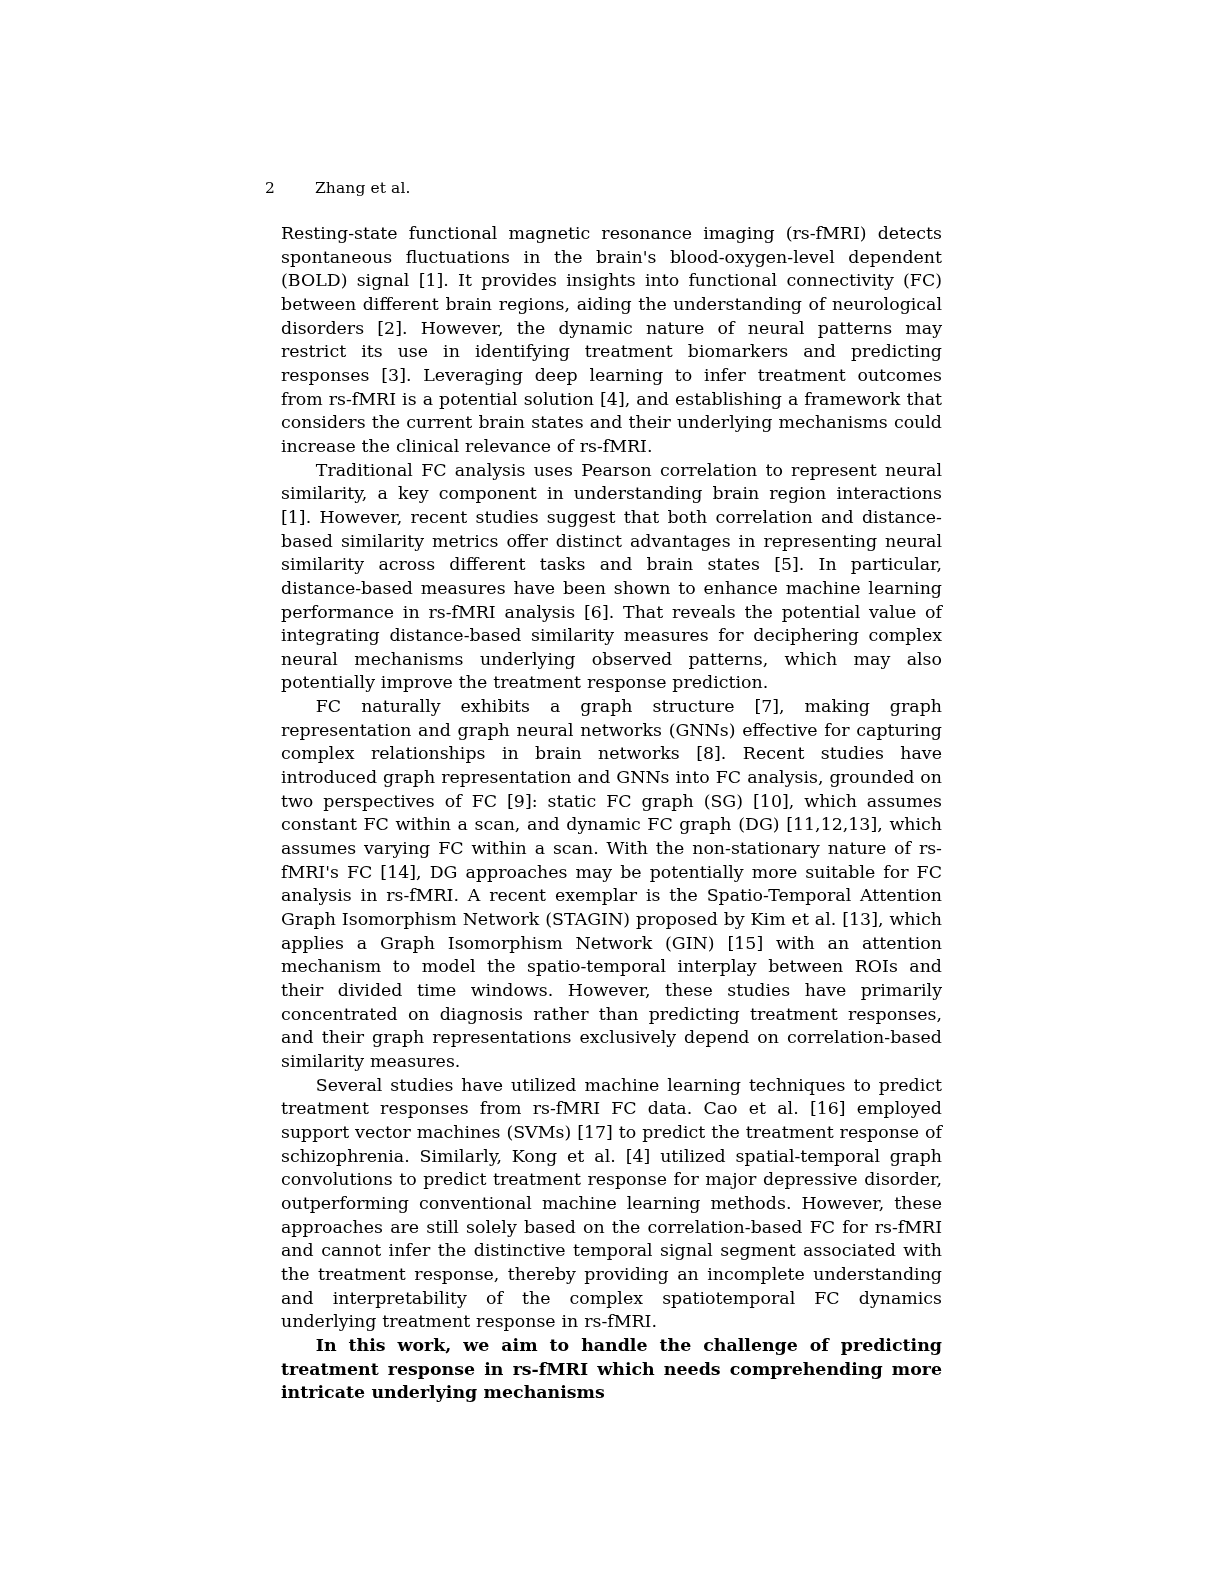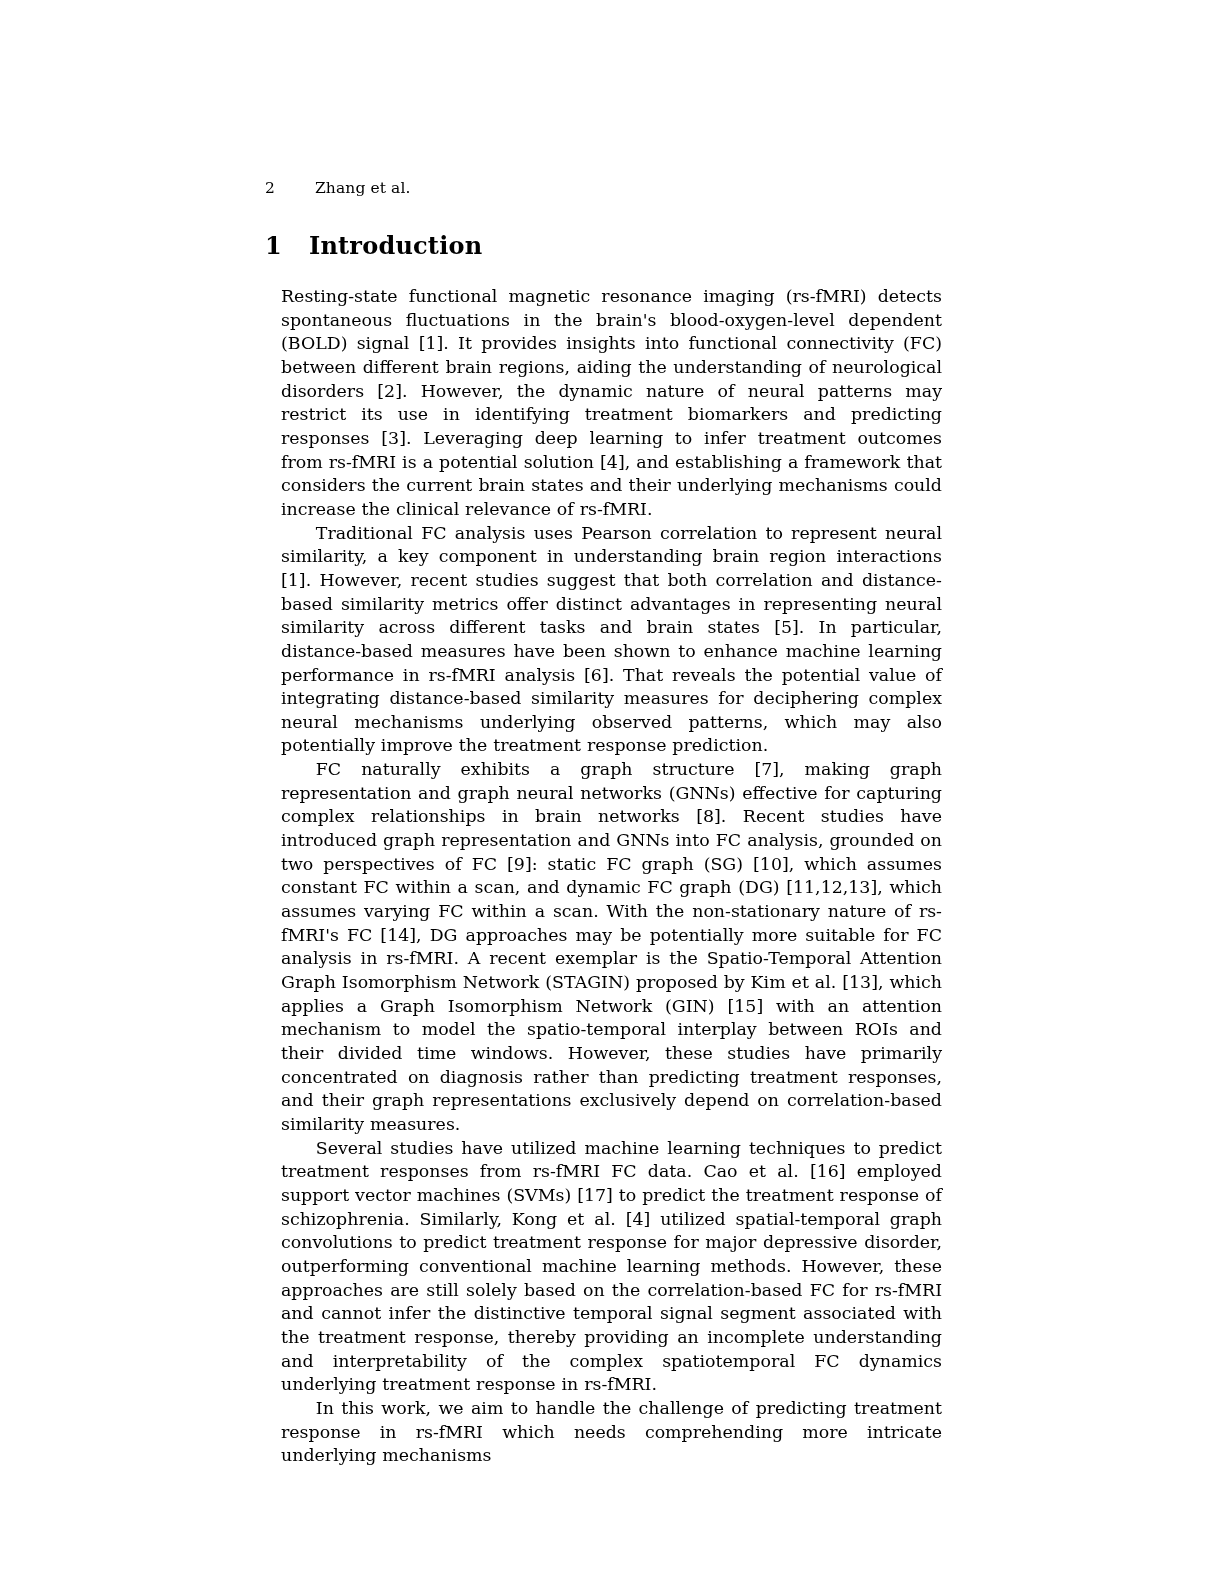--- a/index.html
+++ b/index.html
@@ -70,31 +70,31 @@
   }
   .body-text p.first {
     margin-top: 24px;
     text-indent: 0;
   }
   .body-text p.cont {
     text-indent: 2.0em;
   }
   .body-text p:last-child {
     text-align: justify;
+    font-weight: bold;
   }
 </style>
 </head>
 <body>
 
 <div class="page">
   <div class="content">
 
     <div class="running-head"><span class="page-num">2</span><span>Zhang et al.</span></div>
 
-    <h1 class="section-heading"><span class="sec-num">1</span><span>Introduction</span></h1>
 
     <div class="body-text">
       <p class="first">Resting-state functional magnetic resonance imaging (rs-fMRI) detects spontaneous fluctuations in the brain's blood-oxygen-level dependent (BOLD) signal [1]. It provides insights into functional connectivity (FC) between different brain regions, aiding the understanding of neurological disorders [2]. However, the dynamic nature of neural patterns may restrict its use in identifying treatment biomarkers and predicting responses [3]. Leveraging deep learning to infer treatment outcomes from rs-fMRI is a potential solution [4], and establishing a framework that considers the current brain states and their underlying mechanisms could increase the clinical relevance of rs-fMRI.</p>
       <p class="cont">Traditional FC analysis uses Pearson correlation to represent neural similarity, a key component in understanding brain region interactions [1]. However, recent studies suggest that both correlation and distance-based similarity metrics offer distinct advantages in representing neural similarity across different tasks and brain states [5]. In particular, distance-based measures have been shown to enhance machine learning performance in rs-fMRI analysis [6]. That reveals the potential value of integrating distance-based similarity measures for deciphering complex neural mechanisms underlying observed patterns, which may also potentially improve the treatment response prediction.</p>
       <p class="cont">FC naturally exhibits a graph structure [7], making graph representation and graph neural networks (GNNs) effective for capturing complex relationships in brain networks [8]. Recent studies have introduced graph representation and GNNs into FC analysis, grounded on two perspectives of FC [9]: static FC graph (SG) [10], which assumes constant FC within a scan, and dynamic FC graph (DG) [11,12,13], which assumes varying FC within a scan. With the non-stationary nature of rs-fMRI's FC [14], DG approaches may be potentially more suitable for FC analysis in rs-fMRI. A recent exemplar is the Spatio-Temporal Attention Graph Isomorphism Network (STAGIN) proposed by Kim et al. [13], which applies a Graph Isomorphism Network (GIN) [15] with an attention mechanism to model the spatio-temporal interplay between ROIs and their divided time windows. However, these studies have primarily concentrated on diagnosis rather than predicting treatment responses, and their graph representations exclusively depend on correlation-based similarity measures.</p>
       <p class="cont">Several studies have utilized machine learning techniques to predict treatment responses from rs-fMRI FC data. Cao et al. [16] employed support vector machines (SVMs) [17] to predict the treatment response of schizophrenia. Similarly, Kong et al. [4] utilized spatial-temporal graph convolutions to predict treatment response for major depressive disorder, outperforming conventional machine learning methods. However, these approaches are still solely based on the correlation-based FC for rs-fMRI and cannot infer the distinctive temporal signal segment associated with the treatment response, thereby providing an incomplete understanding and interpretability of the complex spatiotemporal FC dynamics underlying treatment response in rs-fMRI.</p>
       <p class="cont">In this work, we aim to handle the challenge of predicting treatment response in rs-fMRI which needs comprehending more intricate underlying mechanisms</p>
     </div>
 
   </div>

